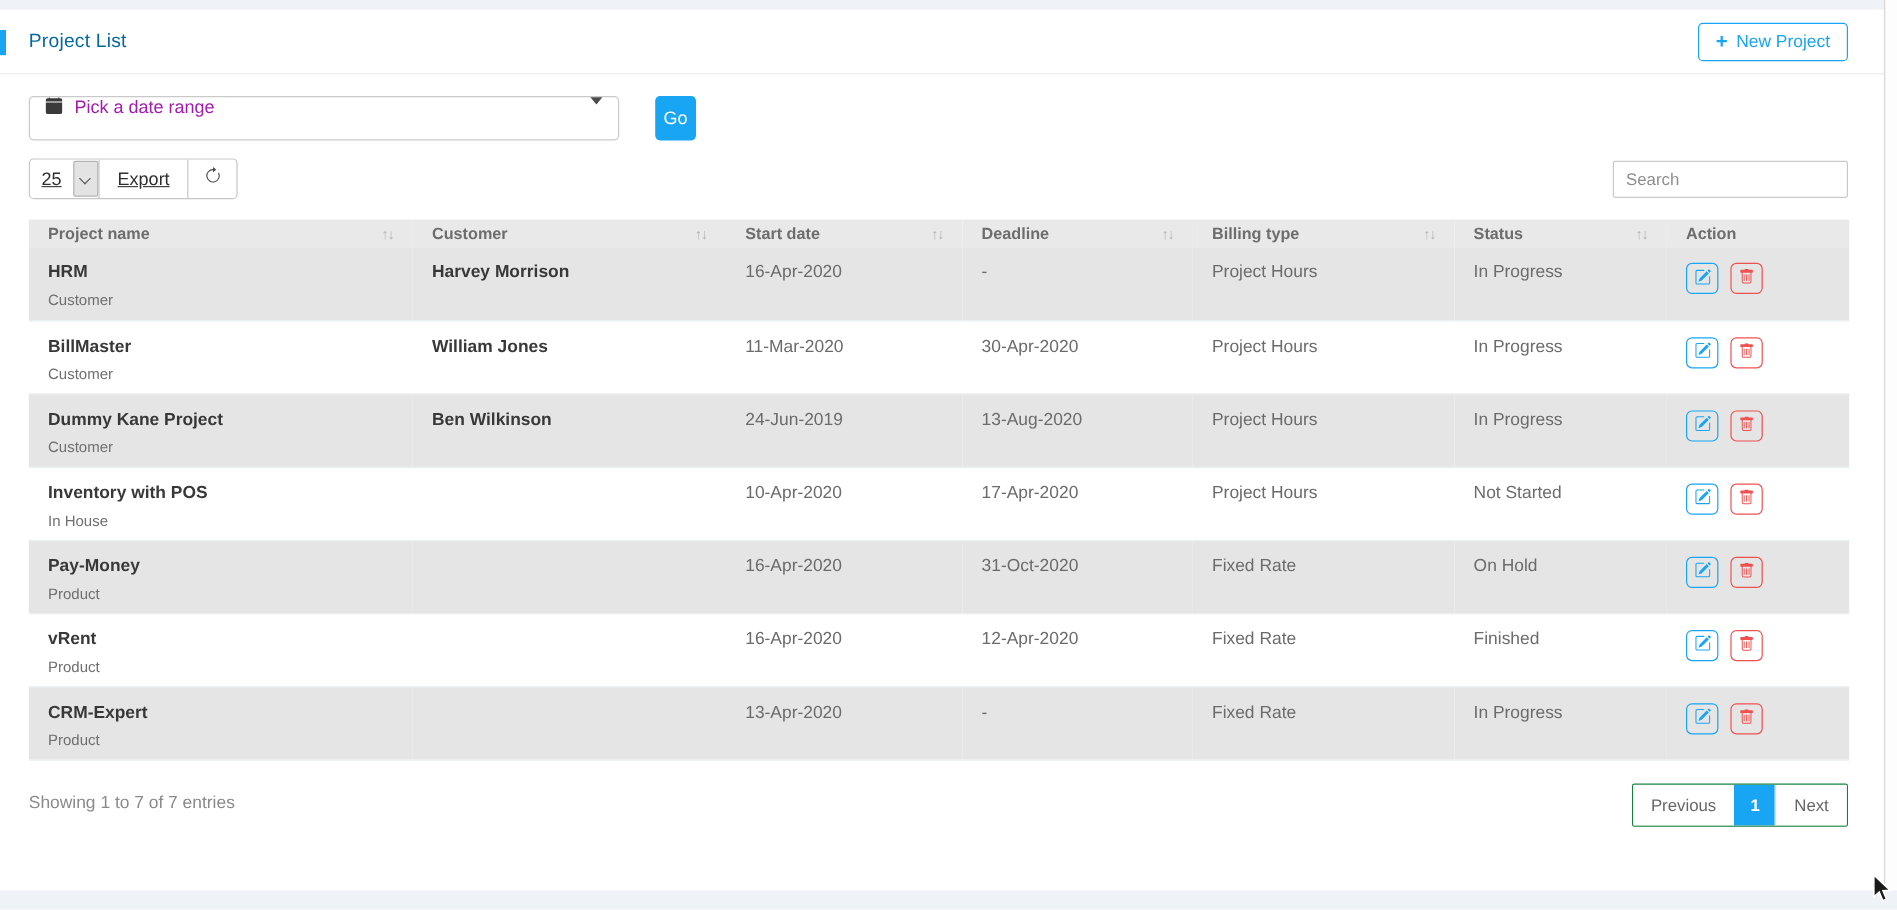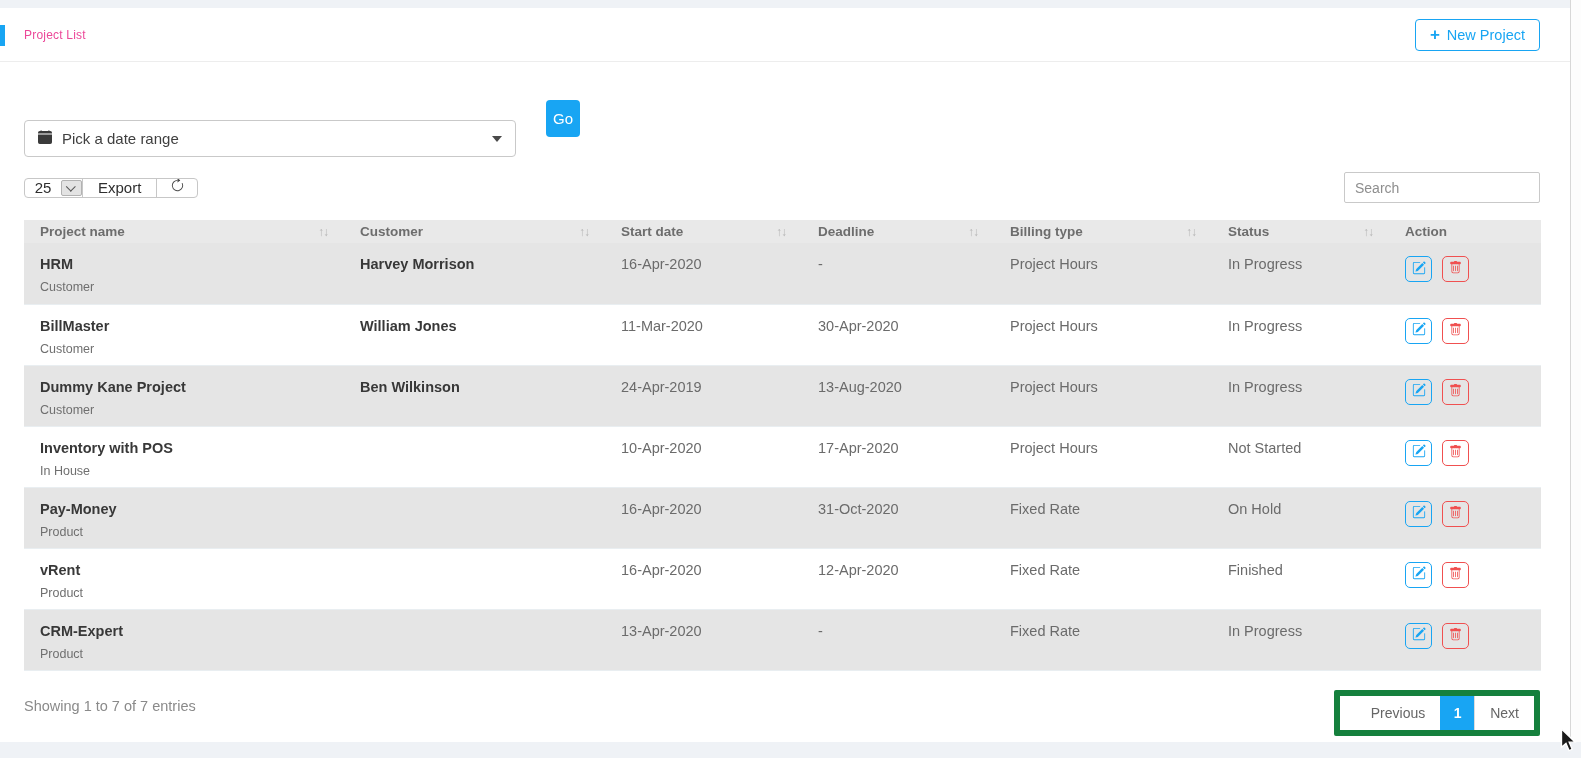--- a/index.html
+++ b/index.html
@@ -27,21 +27,21 @@
     height:54px; flex:none;
     border-bottom:1px solid #ededed;
     display:flex; align-items:center;
     padding:0 30px 0 24px;
   }
   .accent-bar {
     position:absolute; left:0; top:17px;
     width:5px; height:21px;
     background:var(--primary);
   }
-  .page-title { font-size:12px; color:#ec4899; font-weight:500; letter-spacing:.2px; }
+  .page-title { font-size:16px; color:#0369a1; font-weight:500; letter-spacing:.2px; }
   .new-project-btn {
     margin-left:auto;
     height:32px; padding:0 14px;
     background:#fff;
     border:1px solid var(--primary);
     border-radius:4px;
     color:var(--primary);
     font-size:14.5px;
     font-family:inherit;
     display:flex; align-items:center; gap:7px;
@@ -53,25 +53,24 @@
     flex:none;
     display:flex; align-items:center;
     padding:18px 30px 0 24px;
     gap:30px;
   }
   .picker, .sel {
     height:37px;
     border:1px solid #c9c9c9;
     border-radius:4px;
     background:#fff;
-    display:flex; align-items:center;
+    display:flex; align-items:flex-start;
     padding:0 13px;
-    font-size:15px; color:#404040;
-    cursor:pointer;
-    margin-top:40px;
+    font-size:15px; color:#a21caf;
+    cursor:pointer;
   }
   .picker { width:492px; gap:10px; }
   .sel-status { width:492px; }
   .sel-category { width:360px; }
   .caret-dark {
     margin-left:auto;
     width:0; height:0;
     border-left:5px solid transparent;
     border-right:5px solid transparent;
     border-top:6px solid #4a4a4a;
@@ -91,25 +90,26 @@
     cursor:pointer;
   }
   
   .controls-row {
     flex:none;
     display:flex; align-items:center;
     padding:15px 30px 0 24px;
   }
   .length-group {
     display:inline-flex; align-items:stretch;
-    height:20px;
+    height:34px;
     border:1px solid #c7c7c7;
     border-radius:4px;
     background:#fff;
     overflow:hidden;
+    text-decoration:underline;
   }
   .seg { display:flex; align-items:center; justify-content:center; }
   .seg-size { width:36px; font-size:15px; color:#2e2e2e; cursor:pointer; }
   .seg-arrowbox {
     width:21px; margin:1px 0 1px 0;
     background:#e3e3e3;
     border:1px solid #b2b2b2;
     border-radius:2px;
     cursor:pointer;
   }
@@ -177,24 +177,23 @@
   
   .table-footer {
     flex:none;
     display:flex; align-items:flex-start;
     padding:19px 30px 0 24px;
   }
   .showing-text { font-size:14.5px; color:#8a8a8a; padding-top:8px; }
   .pagination {
     margin-left:auto;
     display:inline-flex;
-    border:6px solid #15803d;
+    border:1px solid #15803d;
     border-radius:2px;
     overflow:hidden;
-    padding-left:16px;
   }
   .page-btn {
     height:34px;
     display:flex; align-items:center; justify-content:center;
     background:#fff;
     font-size:14px; color:#666;
     cursor:pointer;
   }
   .page-prev { padding:0 15px; }
   .page-next { padding:0 15px; border-left:1px solid #dcdcdc; }
@@ -375,21 +374,21 @@
         </span>
       </button>
     </td>
   </tr>
           <tr class="odd">
     <td>
       <div class="proj-name">Dummy Kane Project</div>
       <div class="proj-cat">Customer</div>
     </td>
     <td><span class="customer-name">Ben Wilkinson</span></td>
-    <td>24-Apr-2019</td>
+    <td>24-Jun-2019</td>
     <td>13-Aug-2020</td>
     <td>Project Hours</td>
     <td>In Progress</td>
     <td>
       <button class="btn-icon btn-edit">
         <span>
           <svg width="14" height="14" viewBox="0 0 16 16" fill="#18a5f3">
                     <path d="M15.502 1.94a.5.5 0 0 1 0 .706L14.459 3.69l-2-2L13.502.646a.5.5 0 0 1 .707 0l1.293 1.293zm-1.75 2.456-2-2L4.939 9.21a.5.5 0 0 0-.121.196l-.805 2.414a.25.25 0 0 0 .316.316l2.414-.805a.5.5 0 0 0 .196-.12l6.813-6.814z"></path>
                     <path d="M1 13.5A1.5 1.5 0 0 0 2.5 15h11a1.5 1.5 0 0 0 1.5-1.5v-6a.5.5 0 0 0-1 0v6a.5.5 0 0 1-.5.5h-11a.5.5 0 0 1-.5-.5v-11a.5.5 0 0 1 .5-.5H9a.5.5 0 0 0 0-1H2.5A1.5 1.5 0 0 0 1 2.5v11z"></path>
                   </svg>

